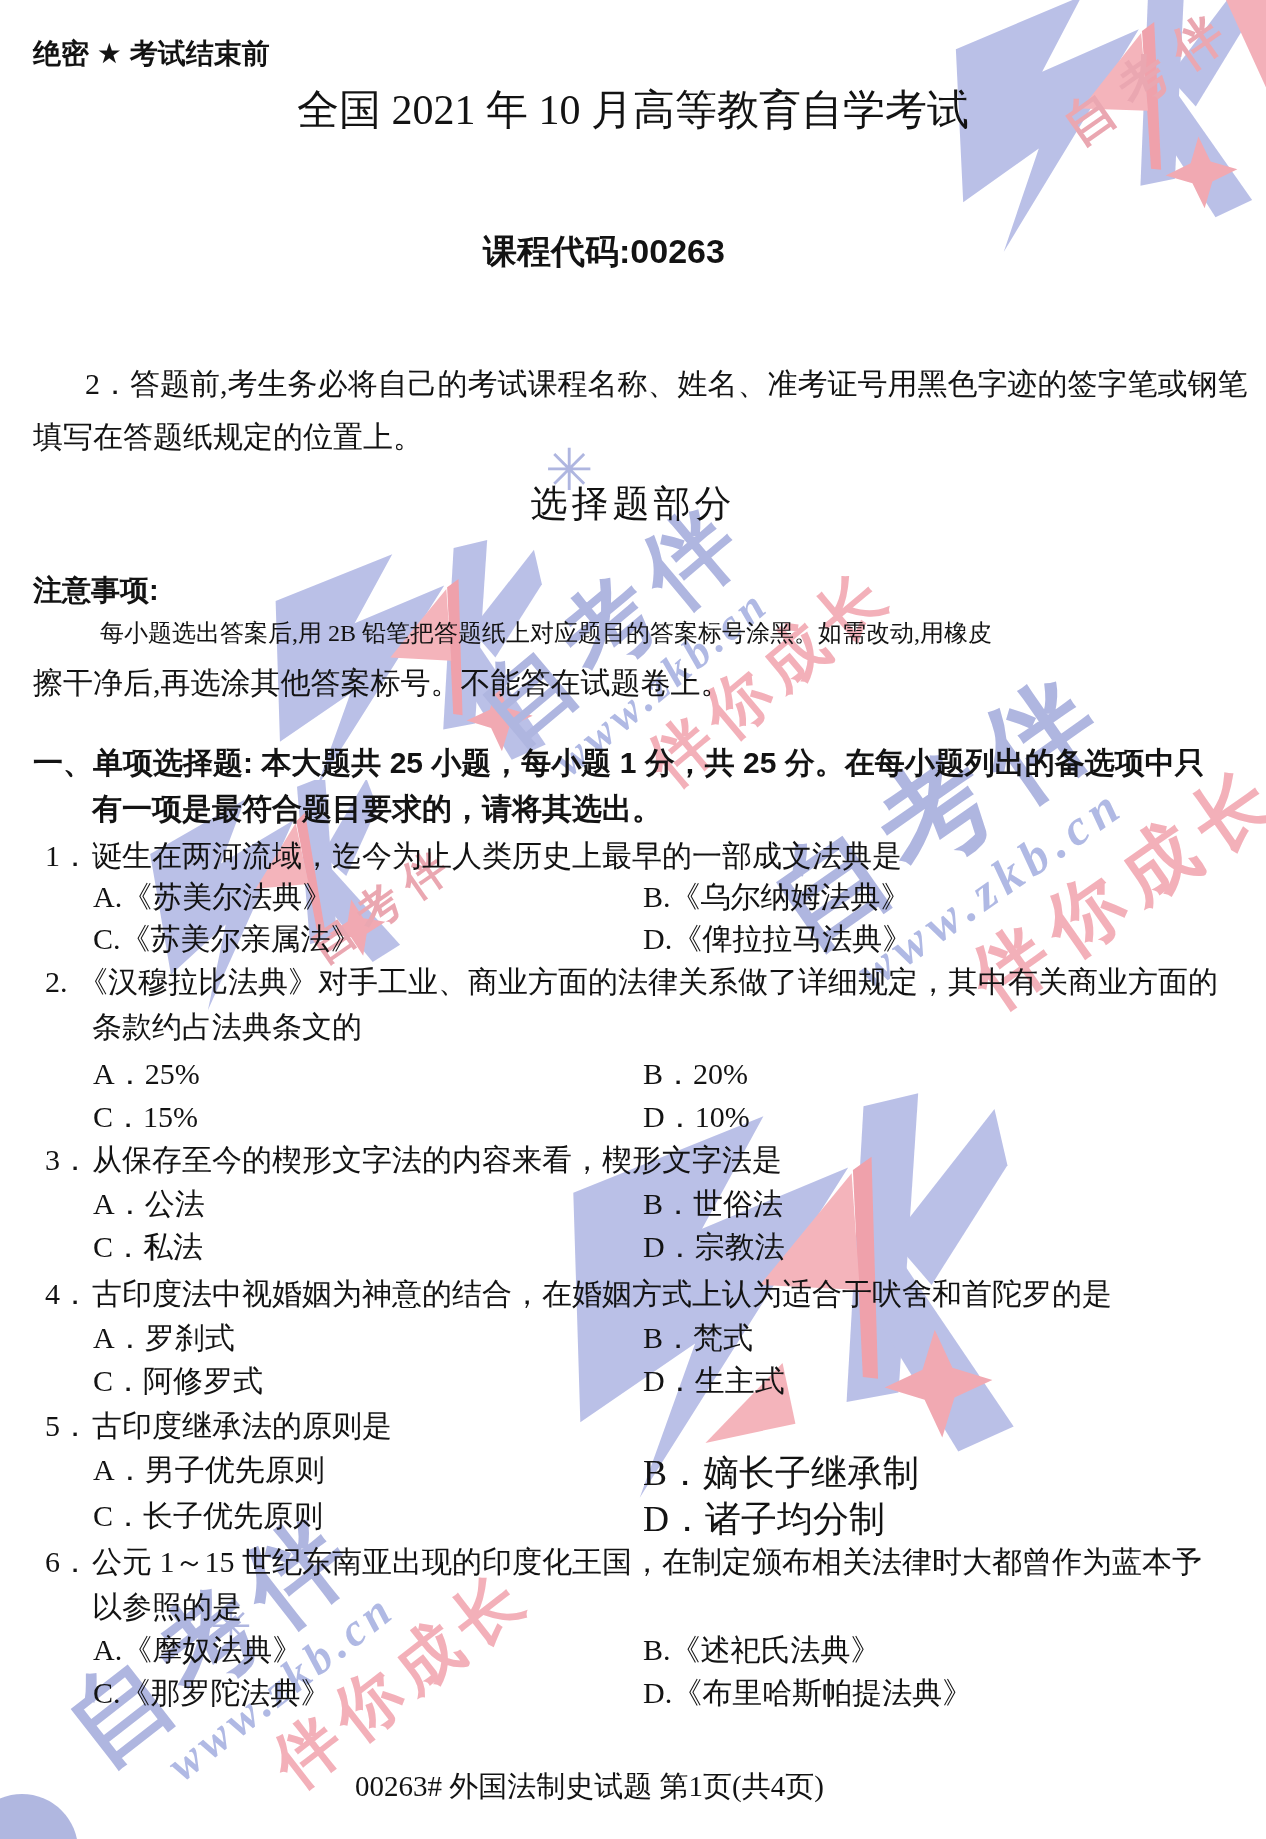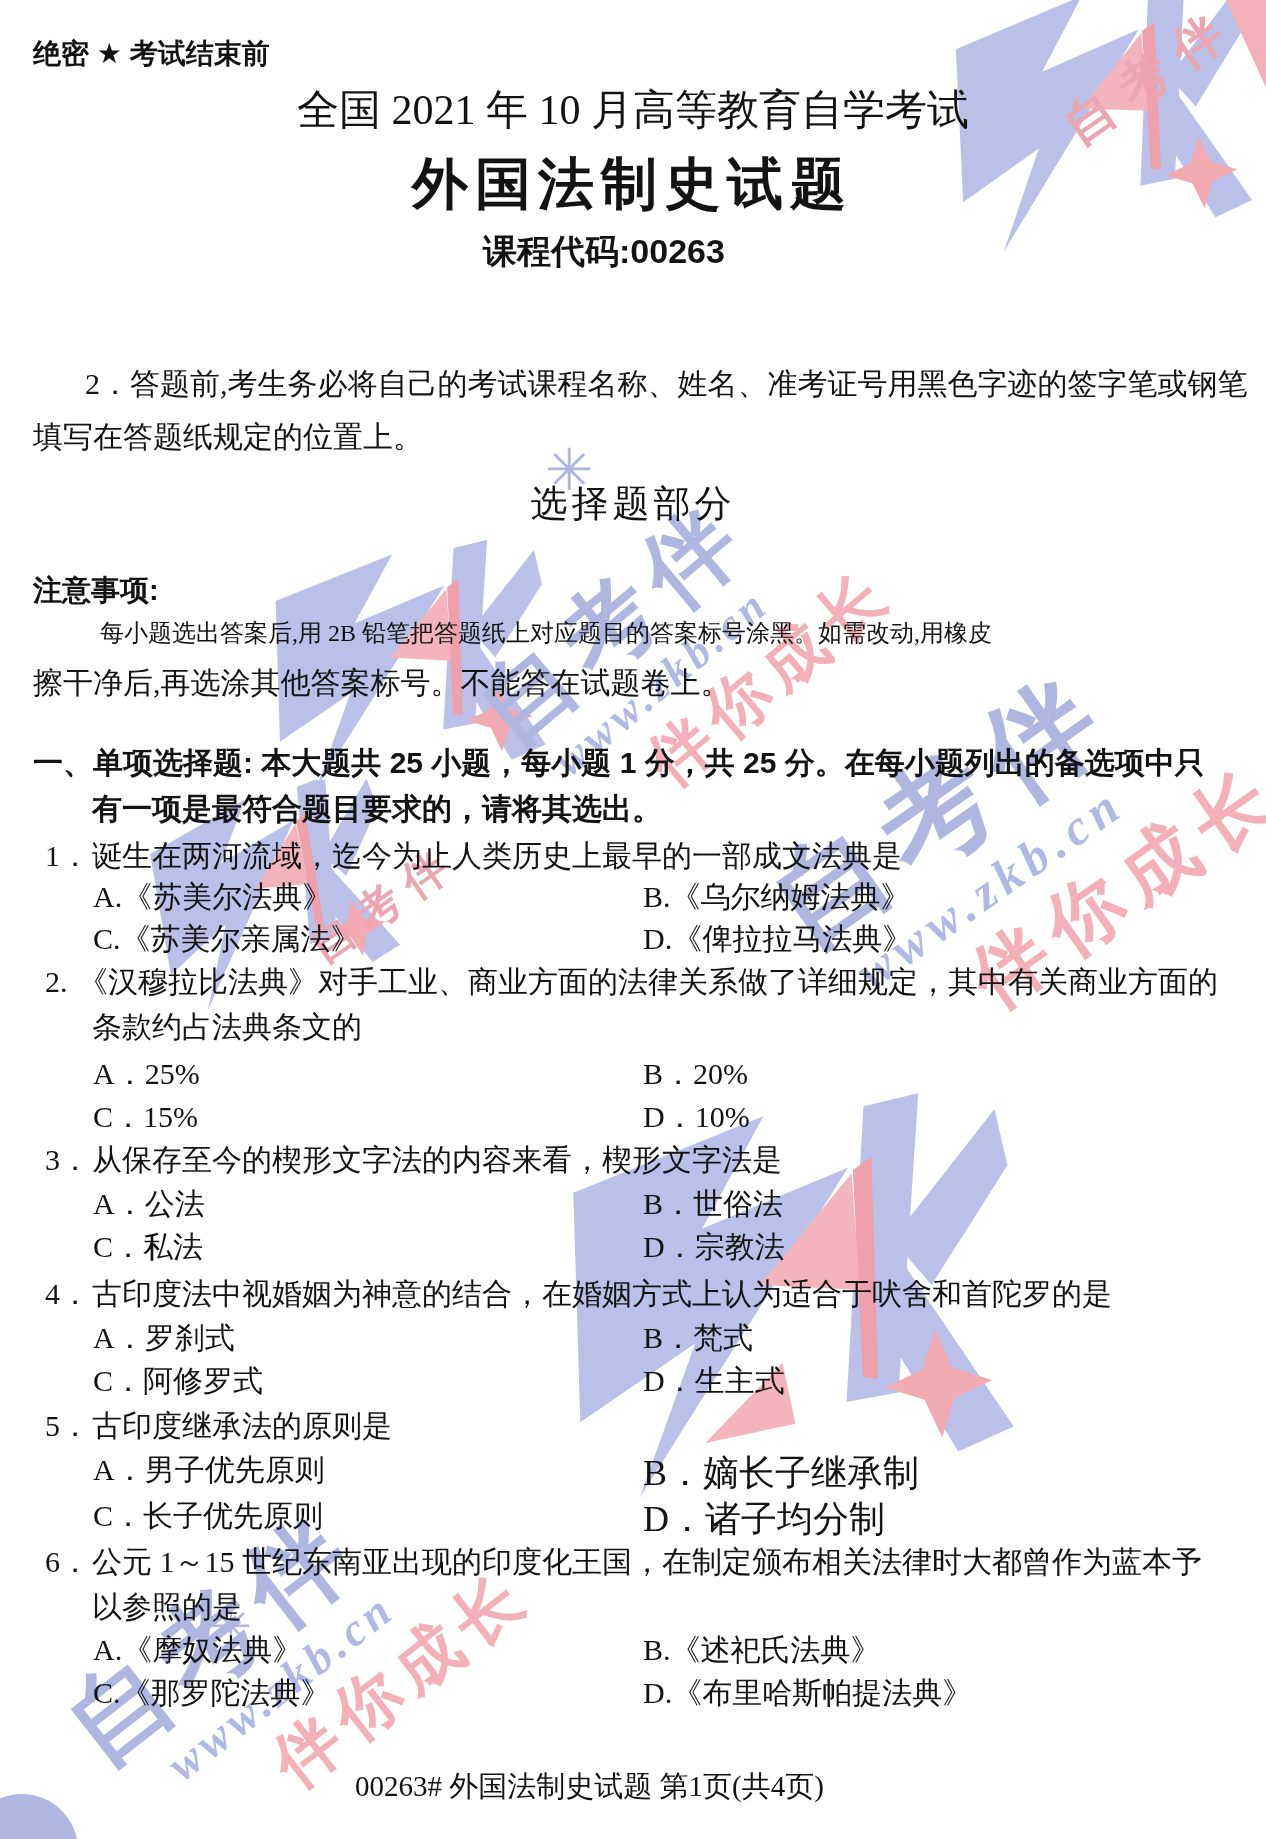--- a/index.html
+++ b/index.html
@@ -88,21 +88,20 @@
     <div class="wm-snow" style="left:210px;top:1598px;font-size:50px">✳</div>
     <div class="wm-disc"></div>
   </div>
 
   <div class="content">
 
     <div class="t hei" style="left:33px;top:38px;font-size:28px">绝密 ★ 考试结束前</div>
 
     <div class="t serif center" style="top:86px;font-size:42px">全国 2021 年 10 月高等教育自学考试</div>
 
-    <div class="t hei" style="left:412px;top:152px;font-size:56px;letter-spacing:7px">外国法制史试题</div>
 
     <div class="t hei" style="left:483px;top:232px;font-size:34px">课程代码:00263</div>
 
     <div class="t serif" style="left:85px;top:367px;font-size:30px">2．答题前,考生务必将自己的考试课程名称、姓名、准考证号用黑色字迹的签字笔或钢笔</div>
     <div class="t serif" style="left:33px;top:420px;font-size:30px">填写在答题纸规定的位置上。</div>
 
     <div class="t serif center" style="top:483px;font-size:37px;font-weight:normal;letter-spacing:4px">选择题部分</div>
 
     <div class="t hei" style="left:33px;top:574px;font-size:29px">注意事项:</div>
     <div class="t serif" style="left:100px;top:620px;font-size:24px">每小题选出答案后,用 2B 铅笔把答题纸上对应题目的答案标号涂黑。如需改动,用橡皮</div>

